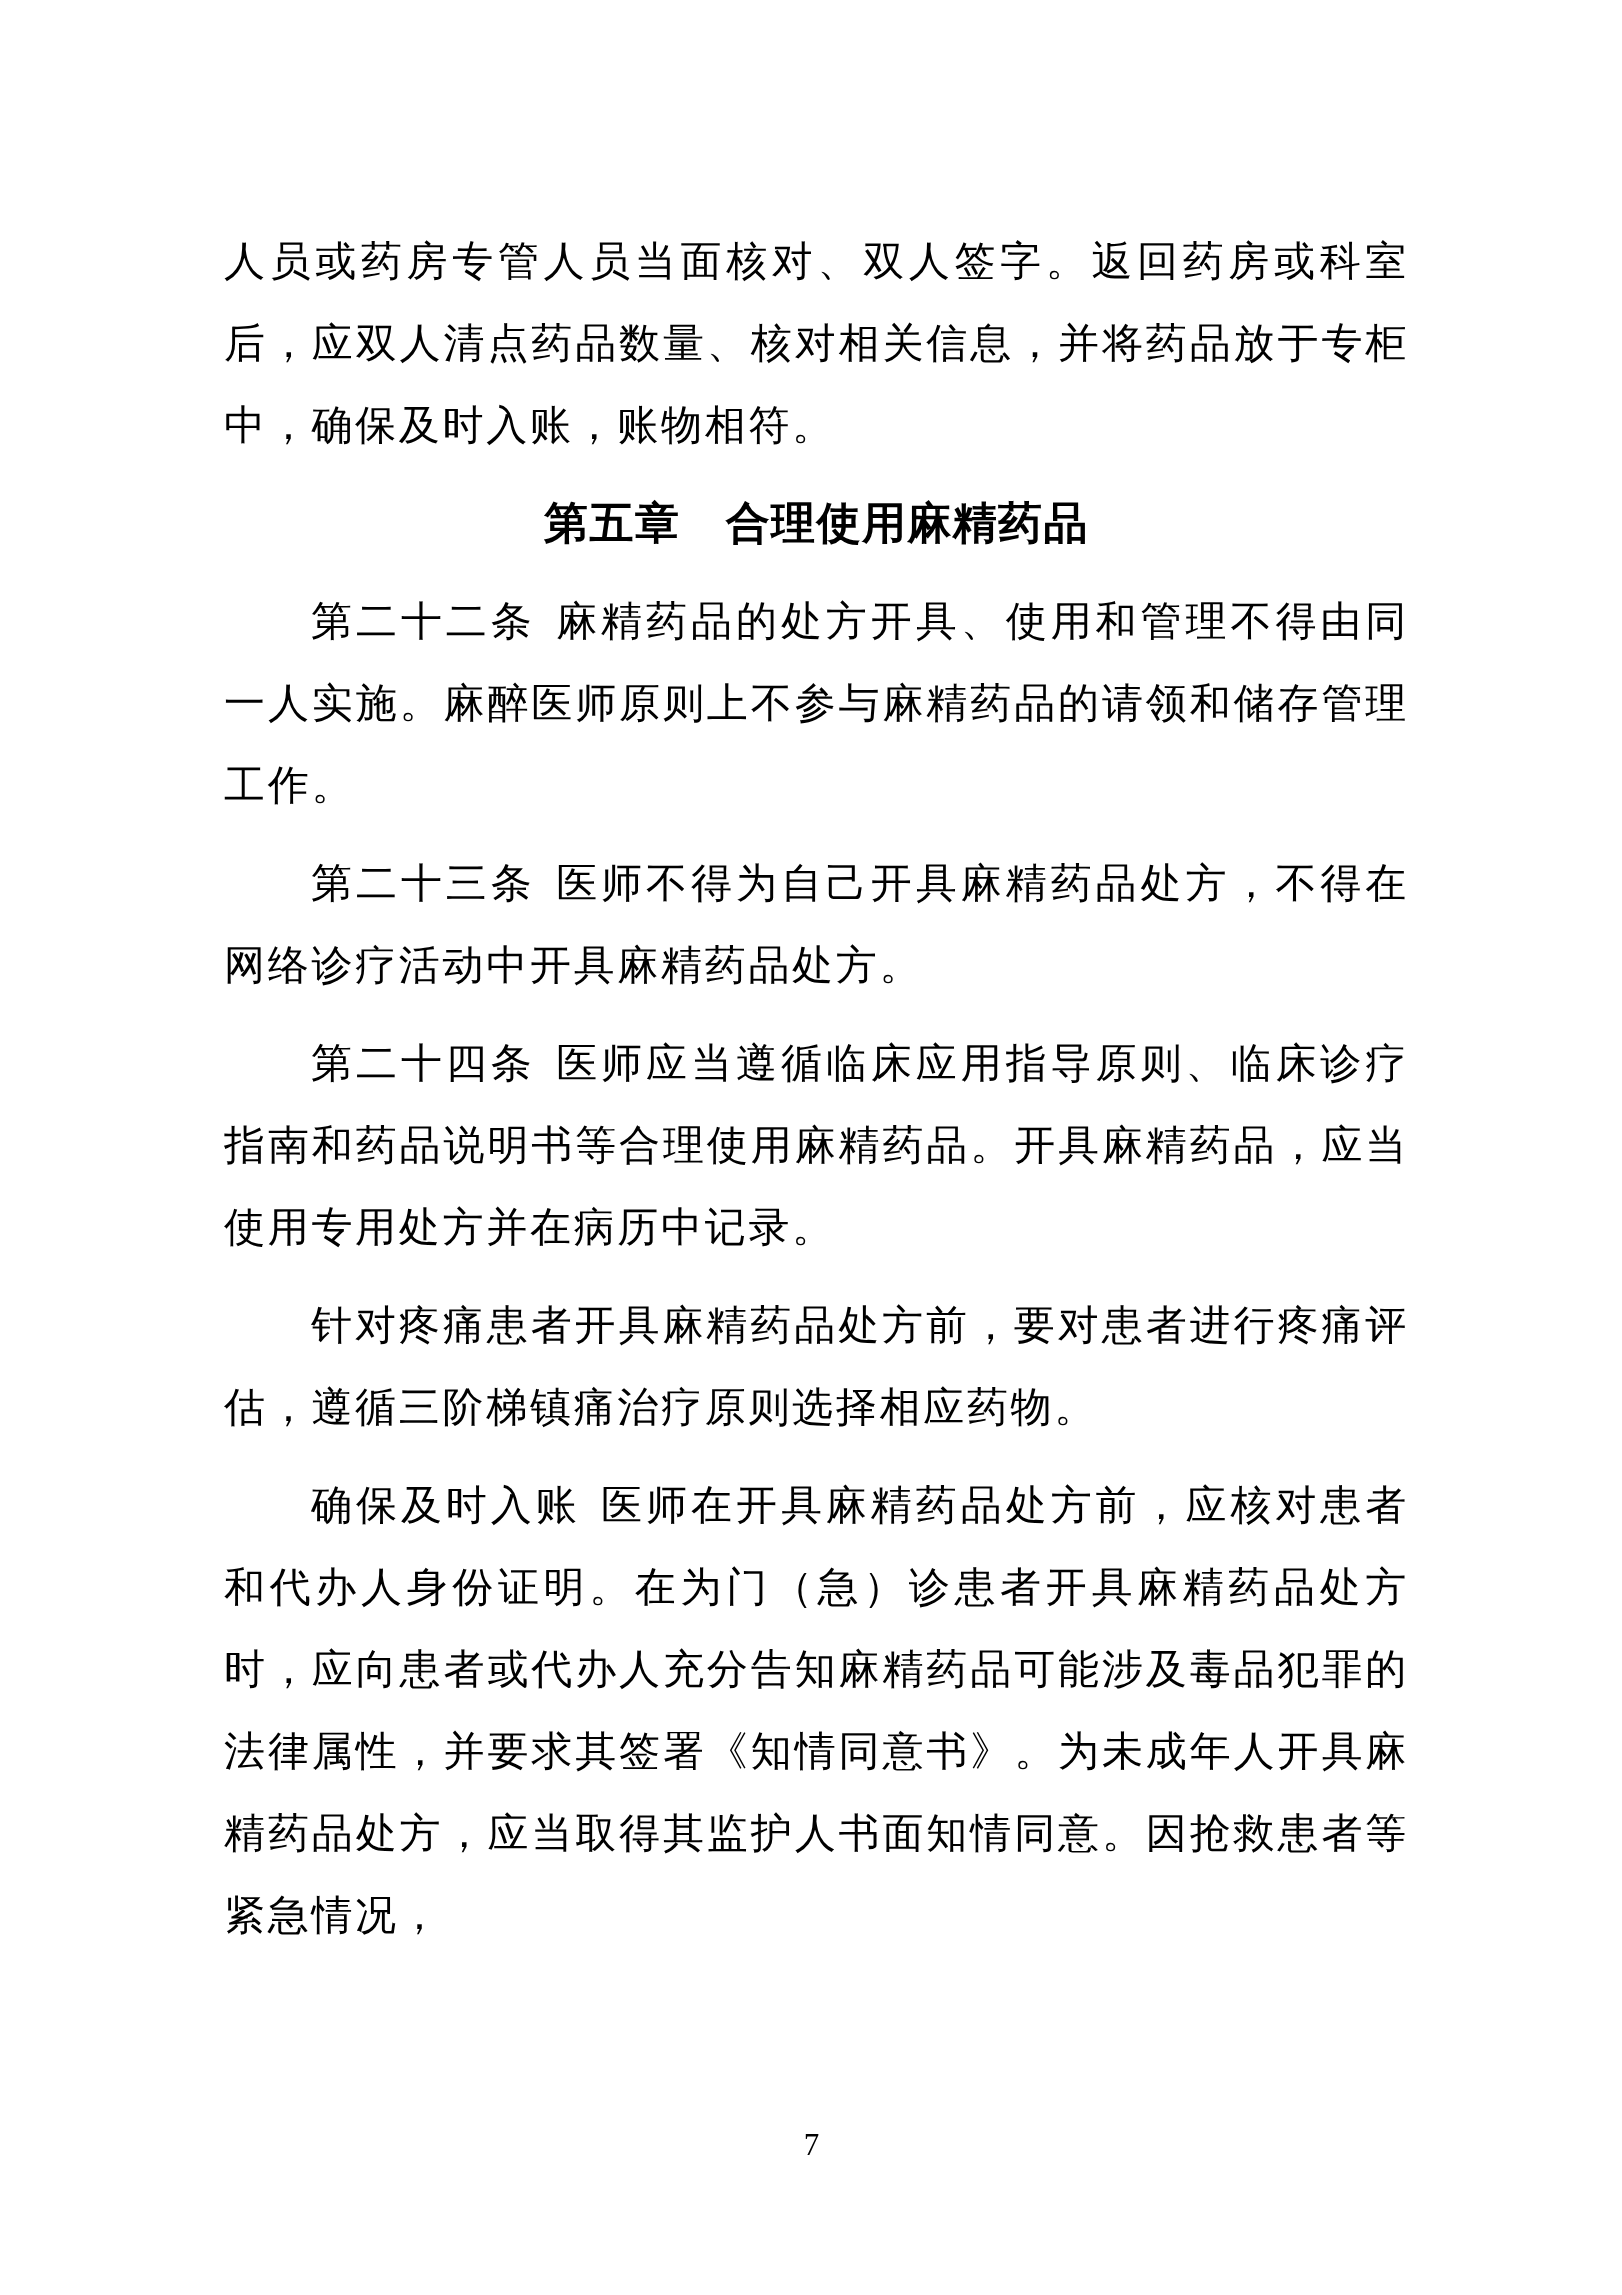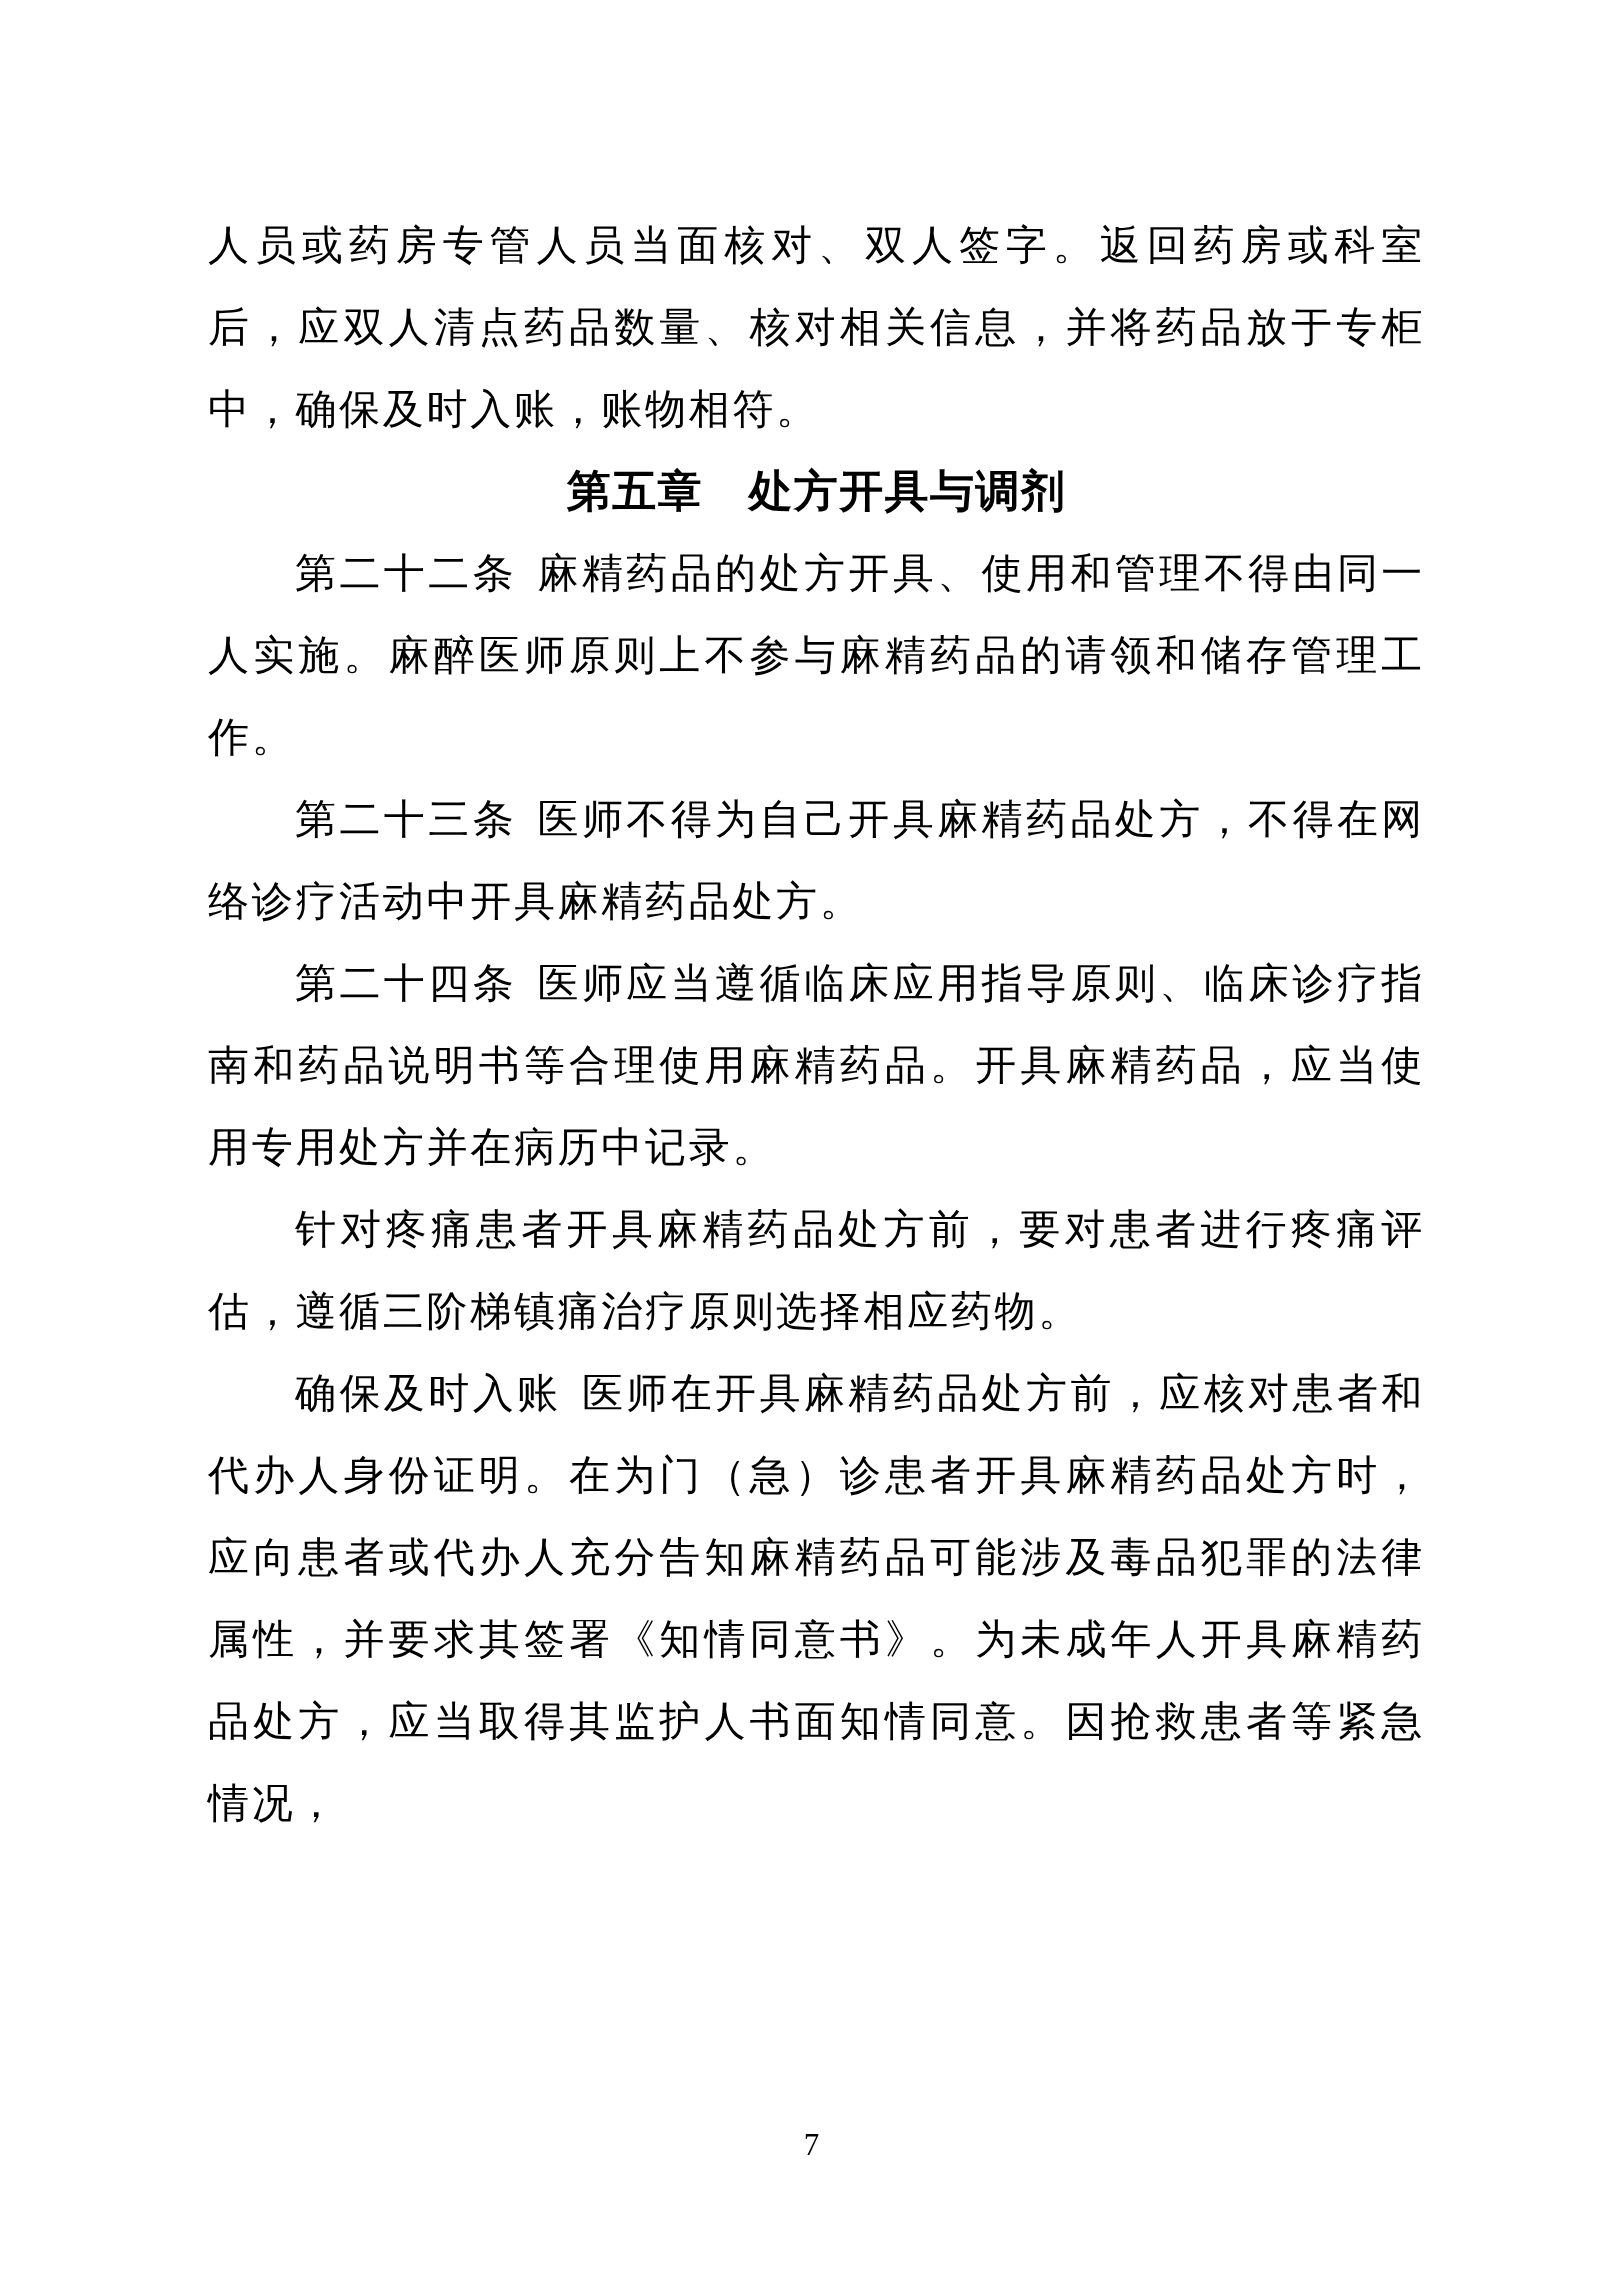--- a/index.html
+++ b/index.html
@@ -21,21 +21,21 @@
     left: 208px;
     top: 204px;
     width: 1217px;
     font-size: 41px;
     line-height: 82px;
     letter-spacing: 2.7px;
     text-align: justify;
     text-justify: inter-character;
   }
   .content p {
-    margin: 0;
+    margin: 16px;
     padding: 0;
   }
   .para-indent {
     text-indent: 87px;
   }
   .article-term {
     font-weight: 400;
     margin-right: 20.4px;
   }
   .chapter-heading {
@@ -61,21 +61,21 @@
   }
 </style>
 </head>
 <body>
 
 <div class="page">
   <div class="content">
 
     <p>人员或药房专管人员当面核对、双人签字。返回药房或科室后，应双人清点药品数量、核对相关信息，并将药品放于专柜中，确保及时入账，账物相符。</p>
 
-    <p class="chapter-heading">第五章　处方开具与调剂</p>
+    <p class="chapter-heading">第五章　合理使用麻精药品</p>
 
     <p class="para-indent">
       <span class="article-term">第二十二条</span><span>麻精药品的处方开具、使用和管理不得由同一人实施。麻醉医师原则上不参与麻精药品的请领和储存管理工作。</span>
     </p>
 
     <p class="para-indent">
       <span class="article-term">第二十三条</span><span>医师不得为自己开具麻精药品处方，不得在网络诊疗活动中开具麻精药品处方。</span>
     </p>
 
     <p class="para-indent">

